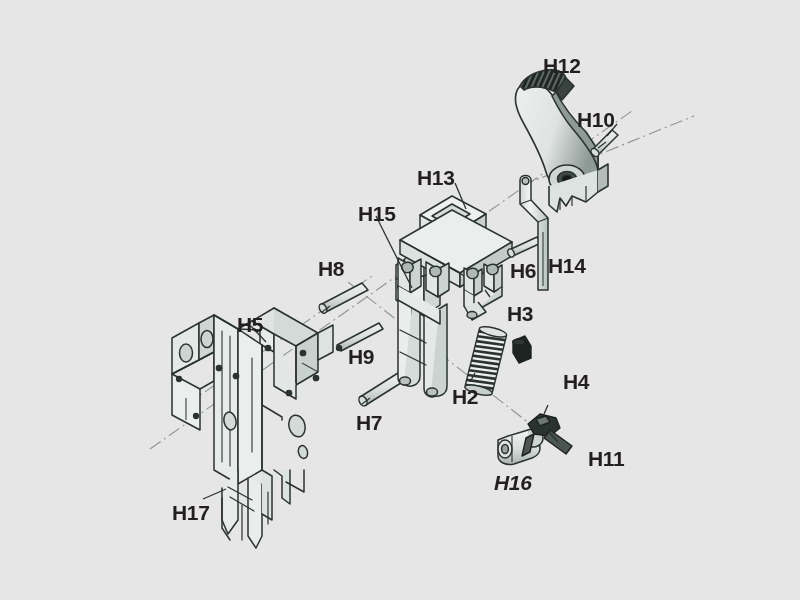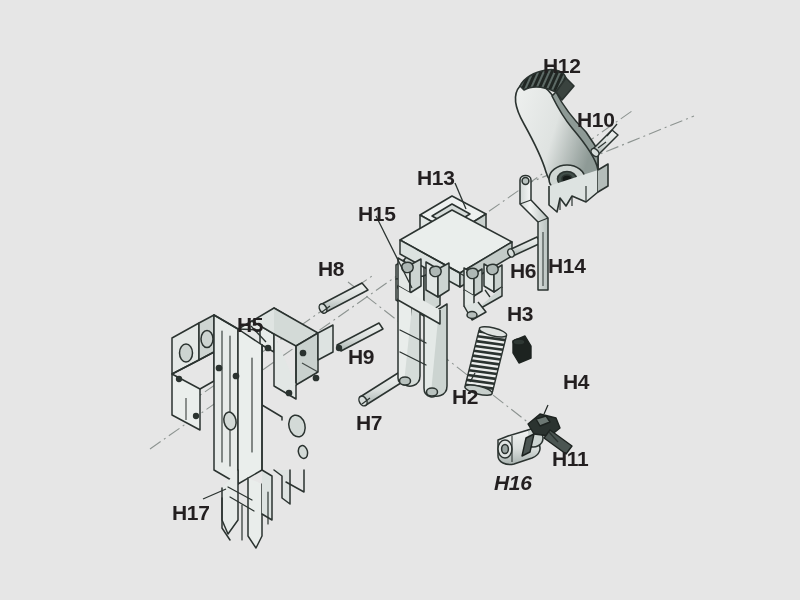--- a/index.html
+++ b/index.html
@@ -320,17 +320,17 @@
   <div class="lbl" style="left:358px;top:203px;text-align:center;">H15</div>
   <div class="lbl" style="left:318px;top:258px;">H8</div>
   <div class="lbl" style="left:510px;top:260px;">H6</div>
   <div class="lbl" style="left:548px;top:255px;">H14</div>
   <div class="lbl" style="left:237px;top:314px;">H5</div>
   <div class="lbl" style="left:487px;top:303px;margin-left:20px;">H3</div>
   <div class="lbl" style="left:348px;top:346px;">H9</div>
   <div class="lbl" style="left:452px;top:386px;">H2</div>
   <div class="lbl" style="left:519px;top:371px;margin-left:44px;">H4</div>
   <div class="lbl" style="left:356px;top:412px;">H7</div>
-  <div class="lbl" style="left:552px;top:448px;">H11</div>
+  <div class="lbl" style="left:588px;top:448px;">H11</div>
   <div class="lbl" style="left:494px;top:472px;font-style:italic;">H16</div>
   <div class="lbl" style="left:172px;top:502px;">H17</div>
 
 </div>
 
 </body></html>

